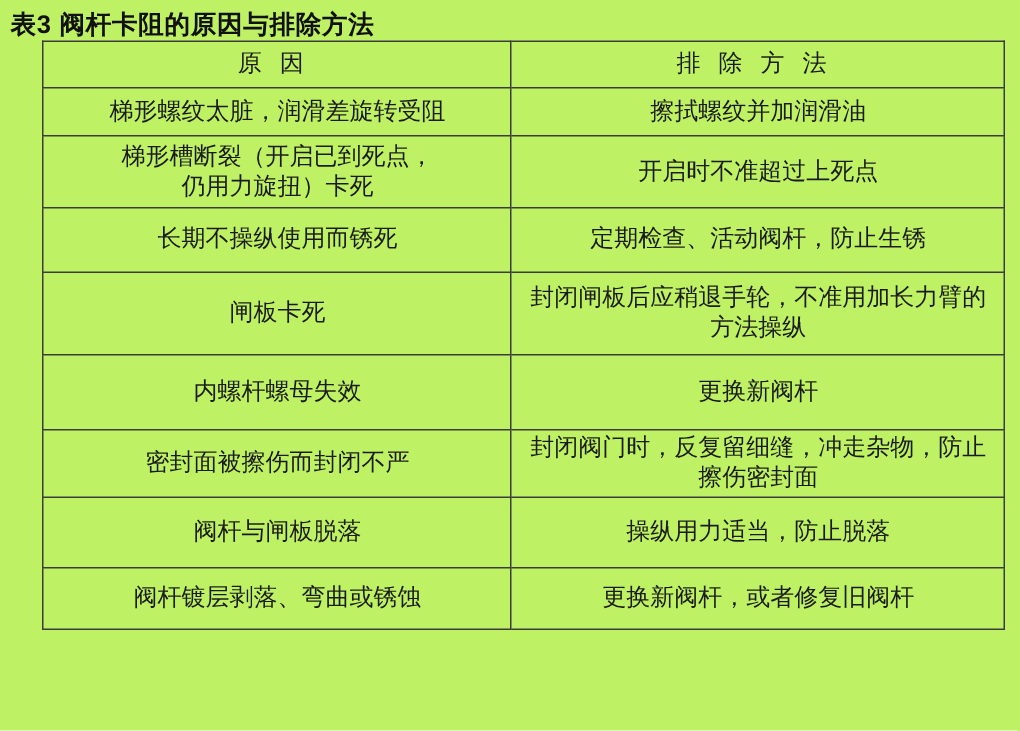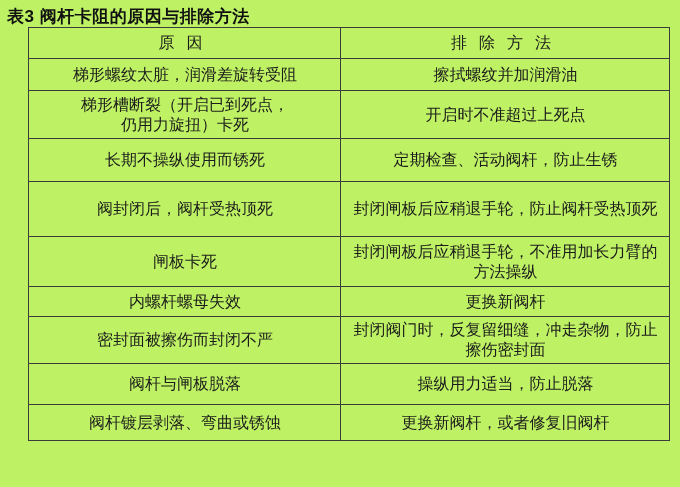--- a/index.html
+++ b/index.html
@@ -86,24 +86,20 @@
       <tr>
         <td>梯形槽断裂（开启已到死点，
 仍用力旋扭）卡死</td>
         <td>开启时不准超过上死点</td>
       </tr>
       <tr>
         <td>长期不操纵使用而锈死</td>
         <td>定期检查、活动阀杆，防止生锈</td>
       </tr>
       <tr>
-        <td>阀封闭后，阀杆受热顶死</td>
-        <td>封闭闸板后应稍退手轮，防止阀杆受热顶死</td>
-      </tr>
-      <tr>
         <td>闸板卡死</td>
         <td>封闭闸板后应稍退手轮，不准用加长力臂的方法操纵</td>
       </tr>
       <tr>
         <td>内螺杆螺母失效</td>
         <td>更换新阀杆</td>
       </tr>
       <tr>
         <td>密封面被擦伤而封闭不严</td>
         <td>封闭阀门时，反复留细缝，冲走杂物，防止擦伤密封面</td>

